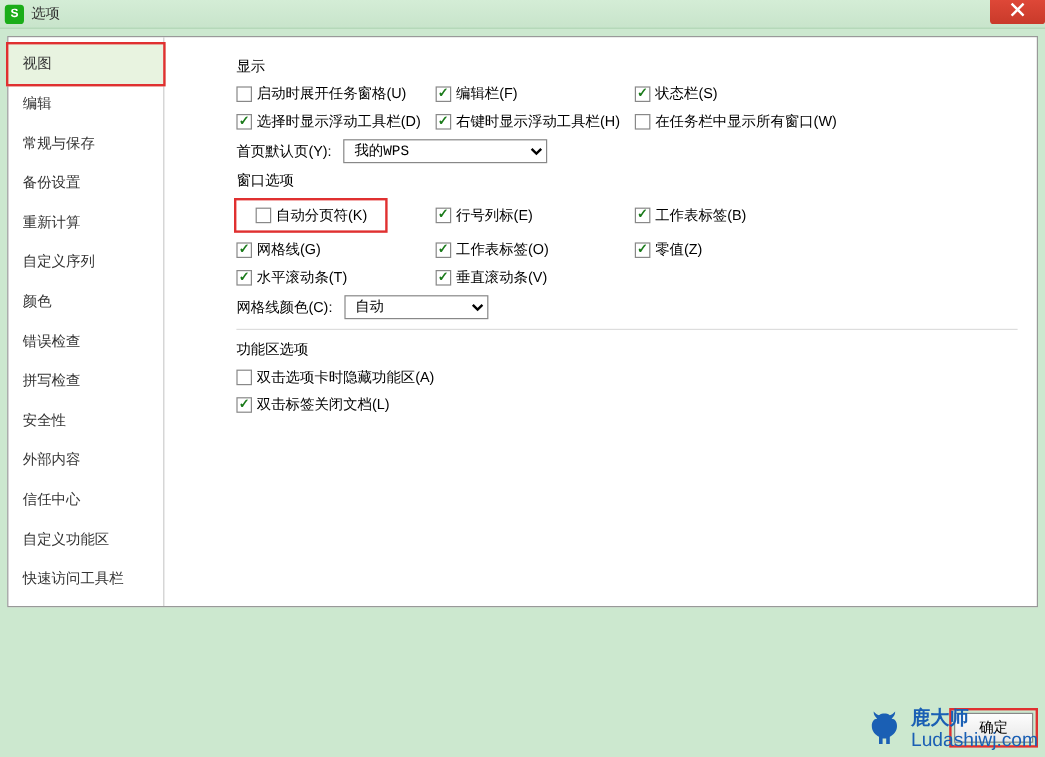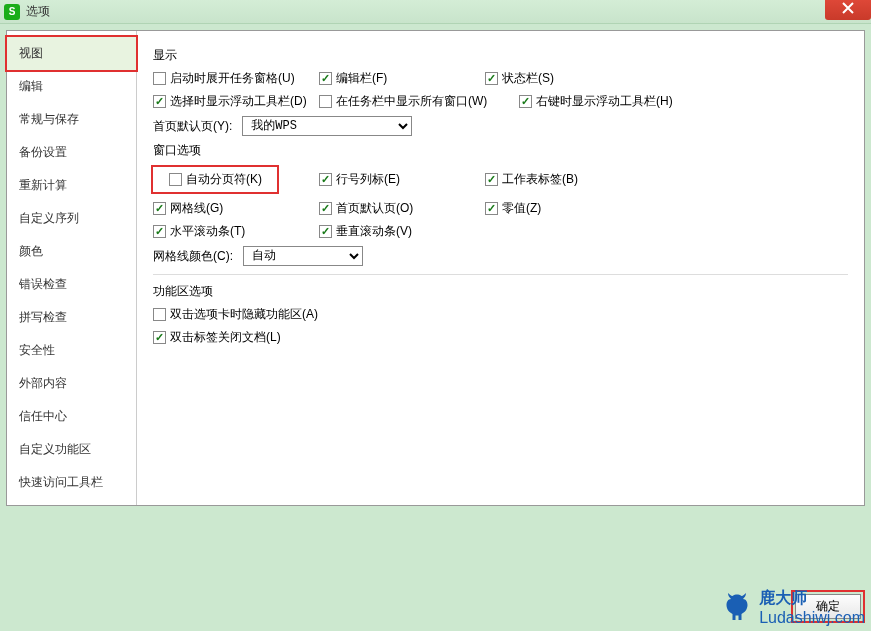--- a/index.html
+++ b/index.html
@@ -45,20 +45,21 @@
       justify-content: center;
       cursor: pointer;
       border-radius: 0 0 3px 3px;
     }
     .main {
       display: flex;
       background: white;
       margin: 6px;
       border: 1px solid #999;
       height: 476px;
+      gap: 44px;
     }
     .sidebar {
       width: 130px;
       border-right: 1px solid #ccc;
       padding: 6px 0;
     }
     .sidebar-item {
       padding: 8px 12px;
       cursor: pointer;
       color: #333;
@@ -230,30 +231,30 @@
           </label>
         </div>
     </div>
     <div class="row">
       <div class="col">
           <label class="checkbox-group">
             <span class="cb checked"></span>
             <span>选择时显示浮动工具栏(D)</span>
           </label>
         </div>
+      <div class="col">
+          <label class="checkbox-group">
+            <span class="cb checked"></span>
+            <span>右键时显示浮动工具栏(H)</span>
+          </label>
+        </div>
       <div class="col col-last">
           <label class="checkbox-group">
             <span class="cb"></span>
             <span>在任务栏中显示所有窗口(W)</span>
-          </label>
-        </div>
-      <div class="col">
-          <label class="checkbox-group">
-            <span class="cb checked"></span>
-            <span>右键时显示浮动工具栏(H)</span>
           </label>
         </div>
     </div>
     <div class="row">
       <span class="label-before">首页默认页(Y):</span>
       <select style="width:170px">
         <option>我的WPS</option>
       </select>
     </div>
 
@@ -283,21 +284,21 @@
     <div class="row">
       <div class="col">
           <label class="checkbox-group">
             <span class="cb checked"></span>
             <span>网格线(G)</span>
           </label>
         </div>
       <div class="col">
           <label class="checkbox-group">
             <span class="cb checked"></span>
-            <span>首页默认页(O)</span>
+            <span>工作表标签(O)</span>
           </label>
         </div>
       <div class="col col-last">
           <label class="checkbox-group">
             <span class="cb checked"></span>
             <span>零值(Z)</span>
           </label>
         </div>
     </div>
     <div class="row">

